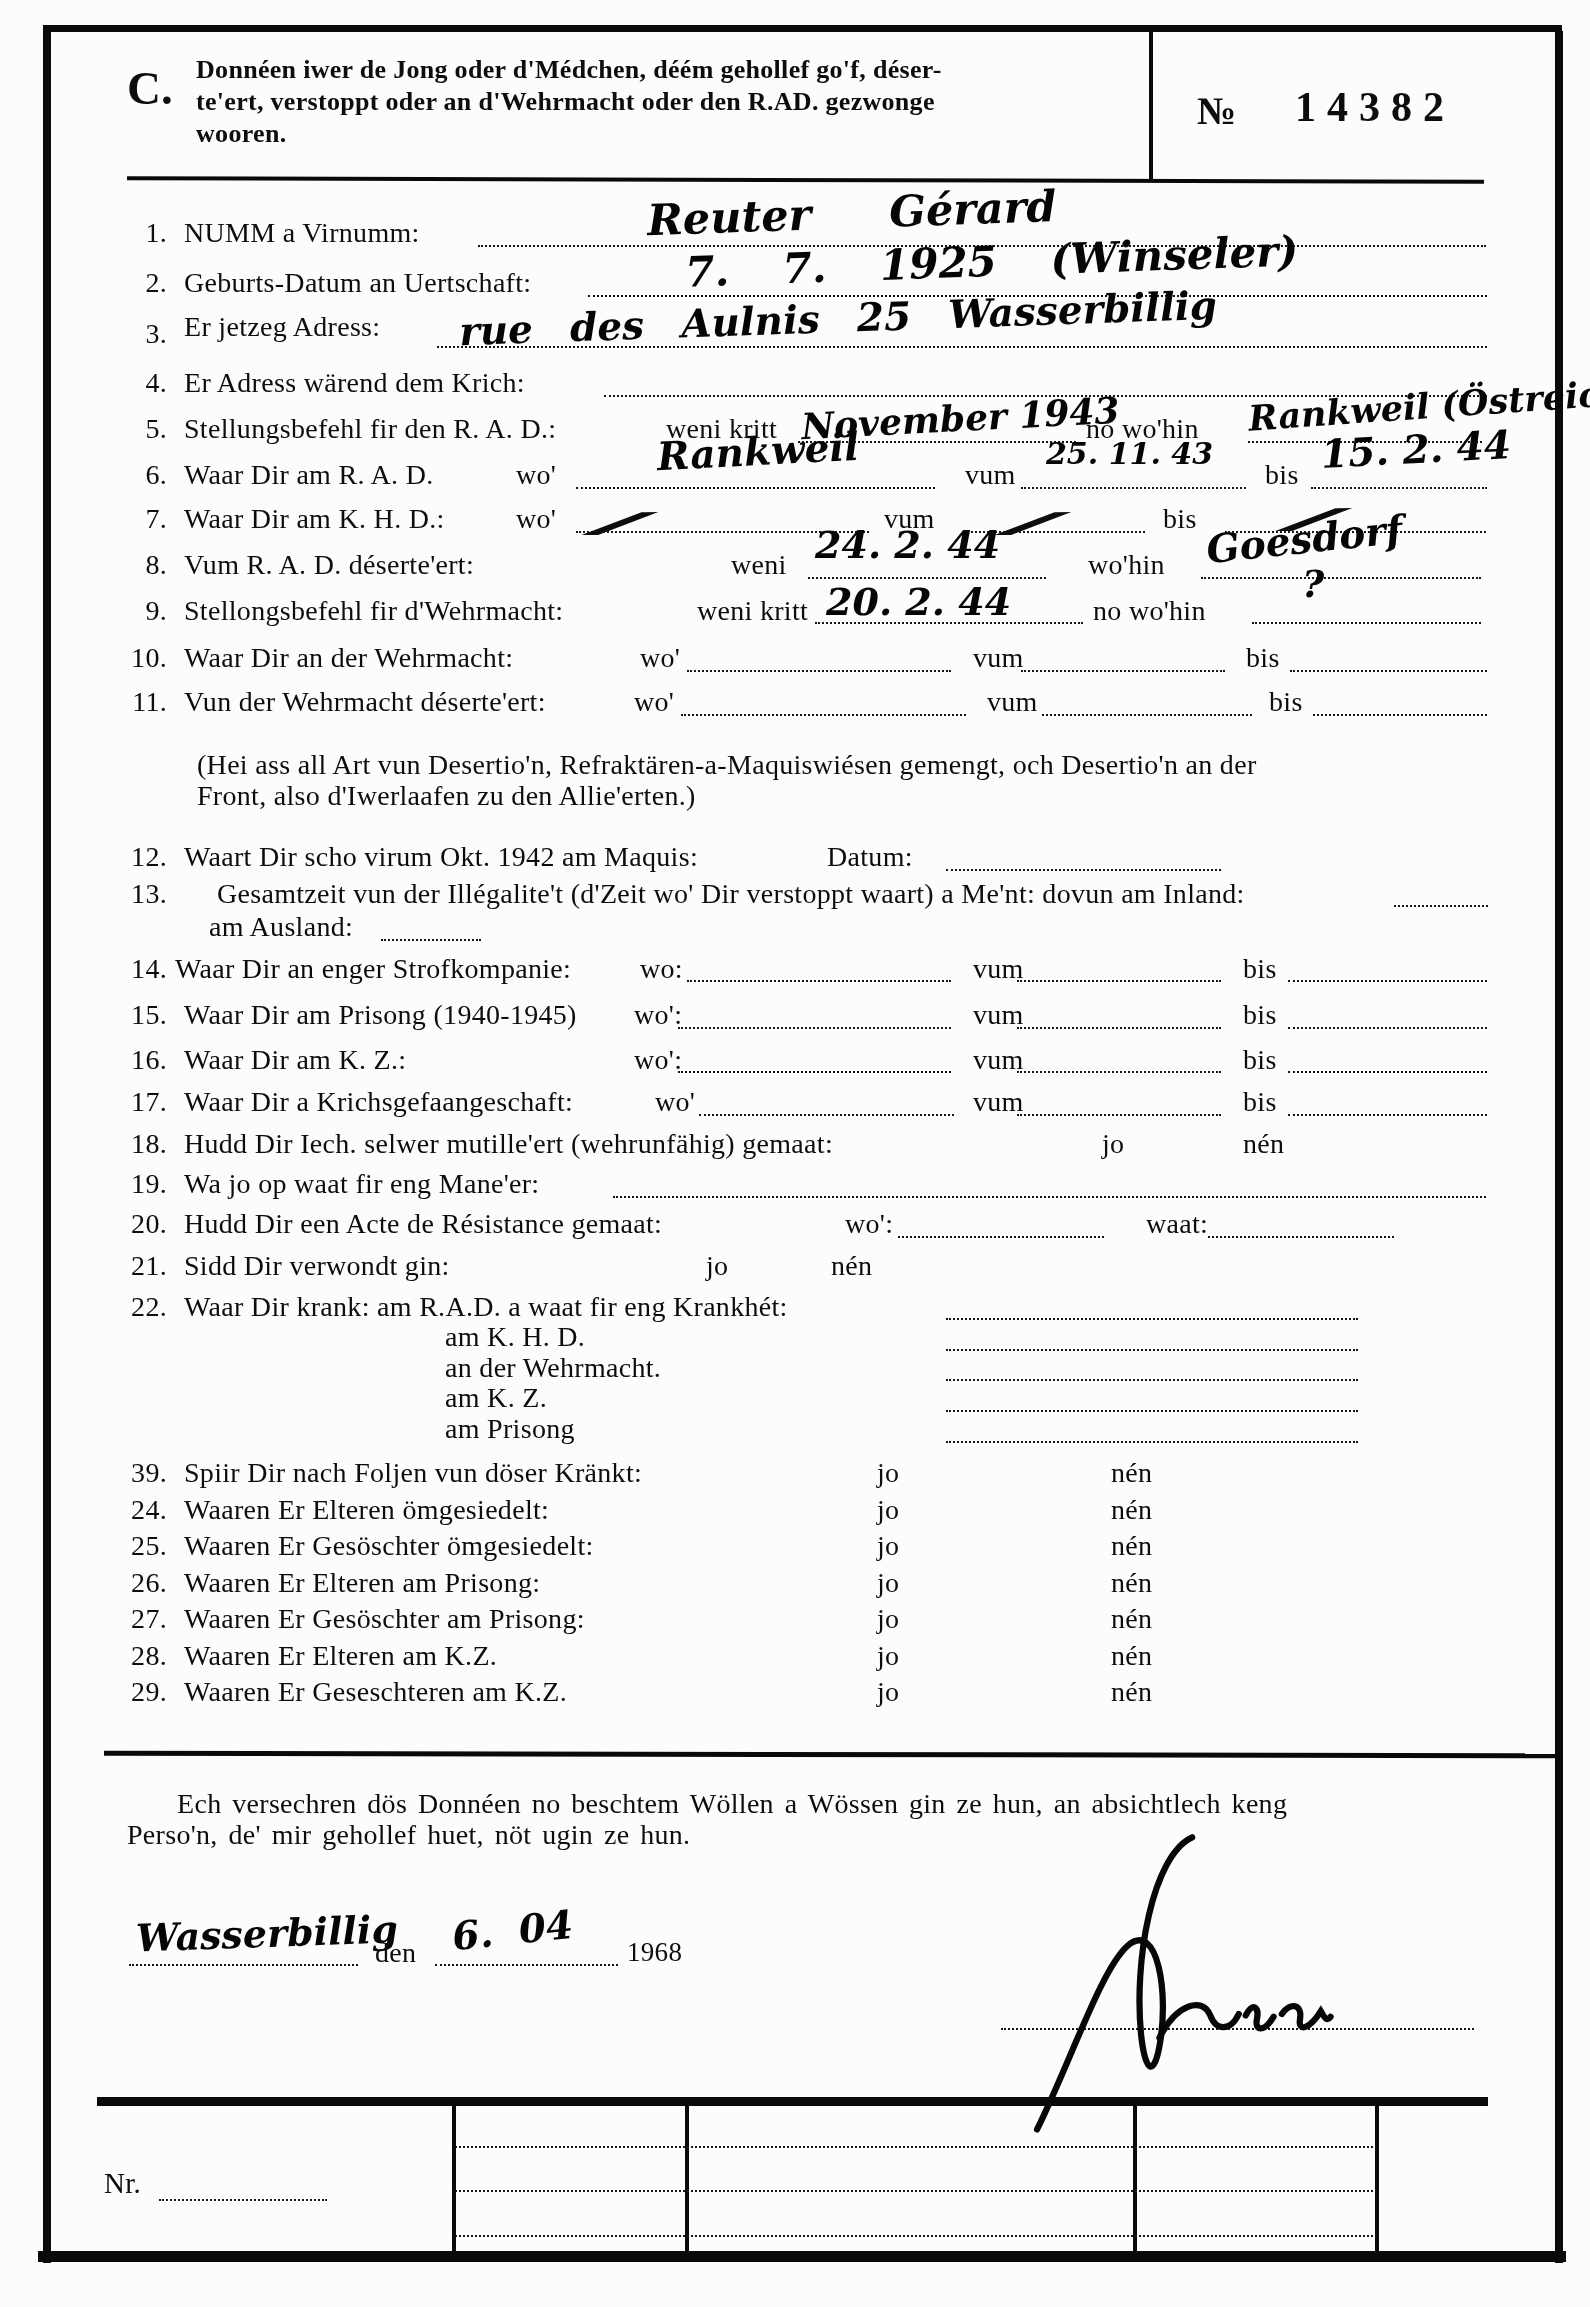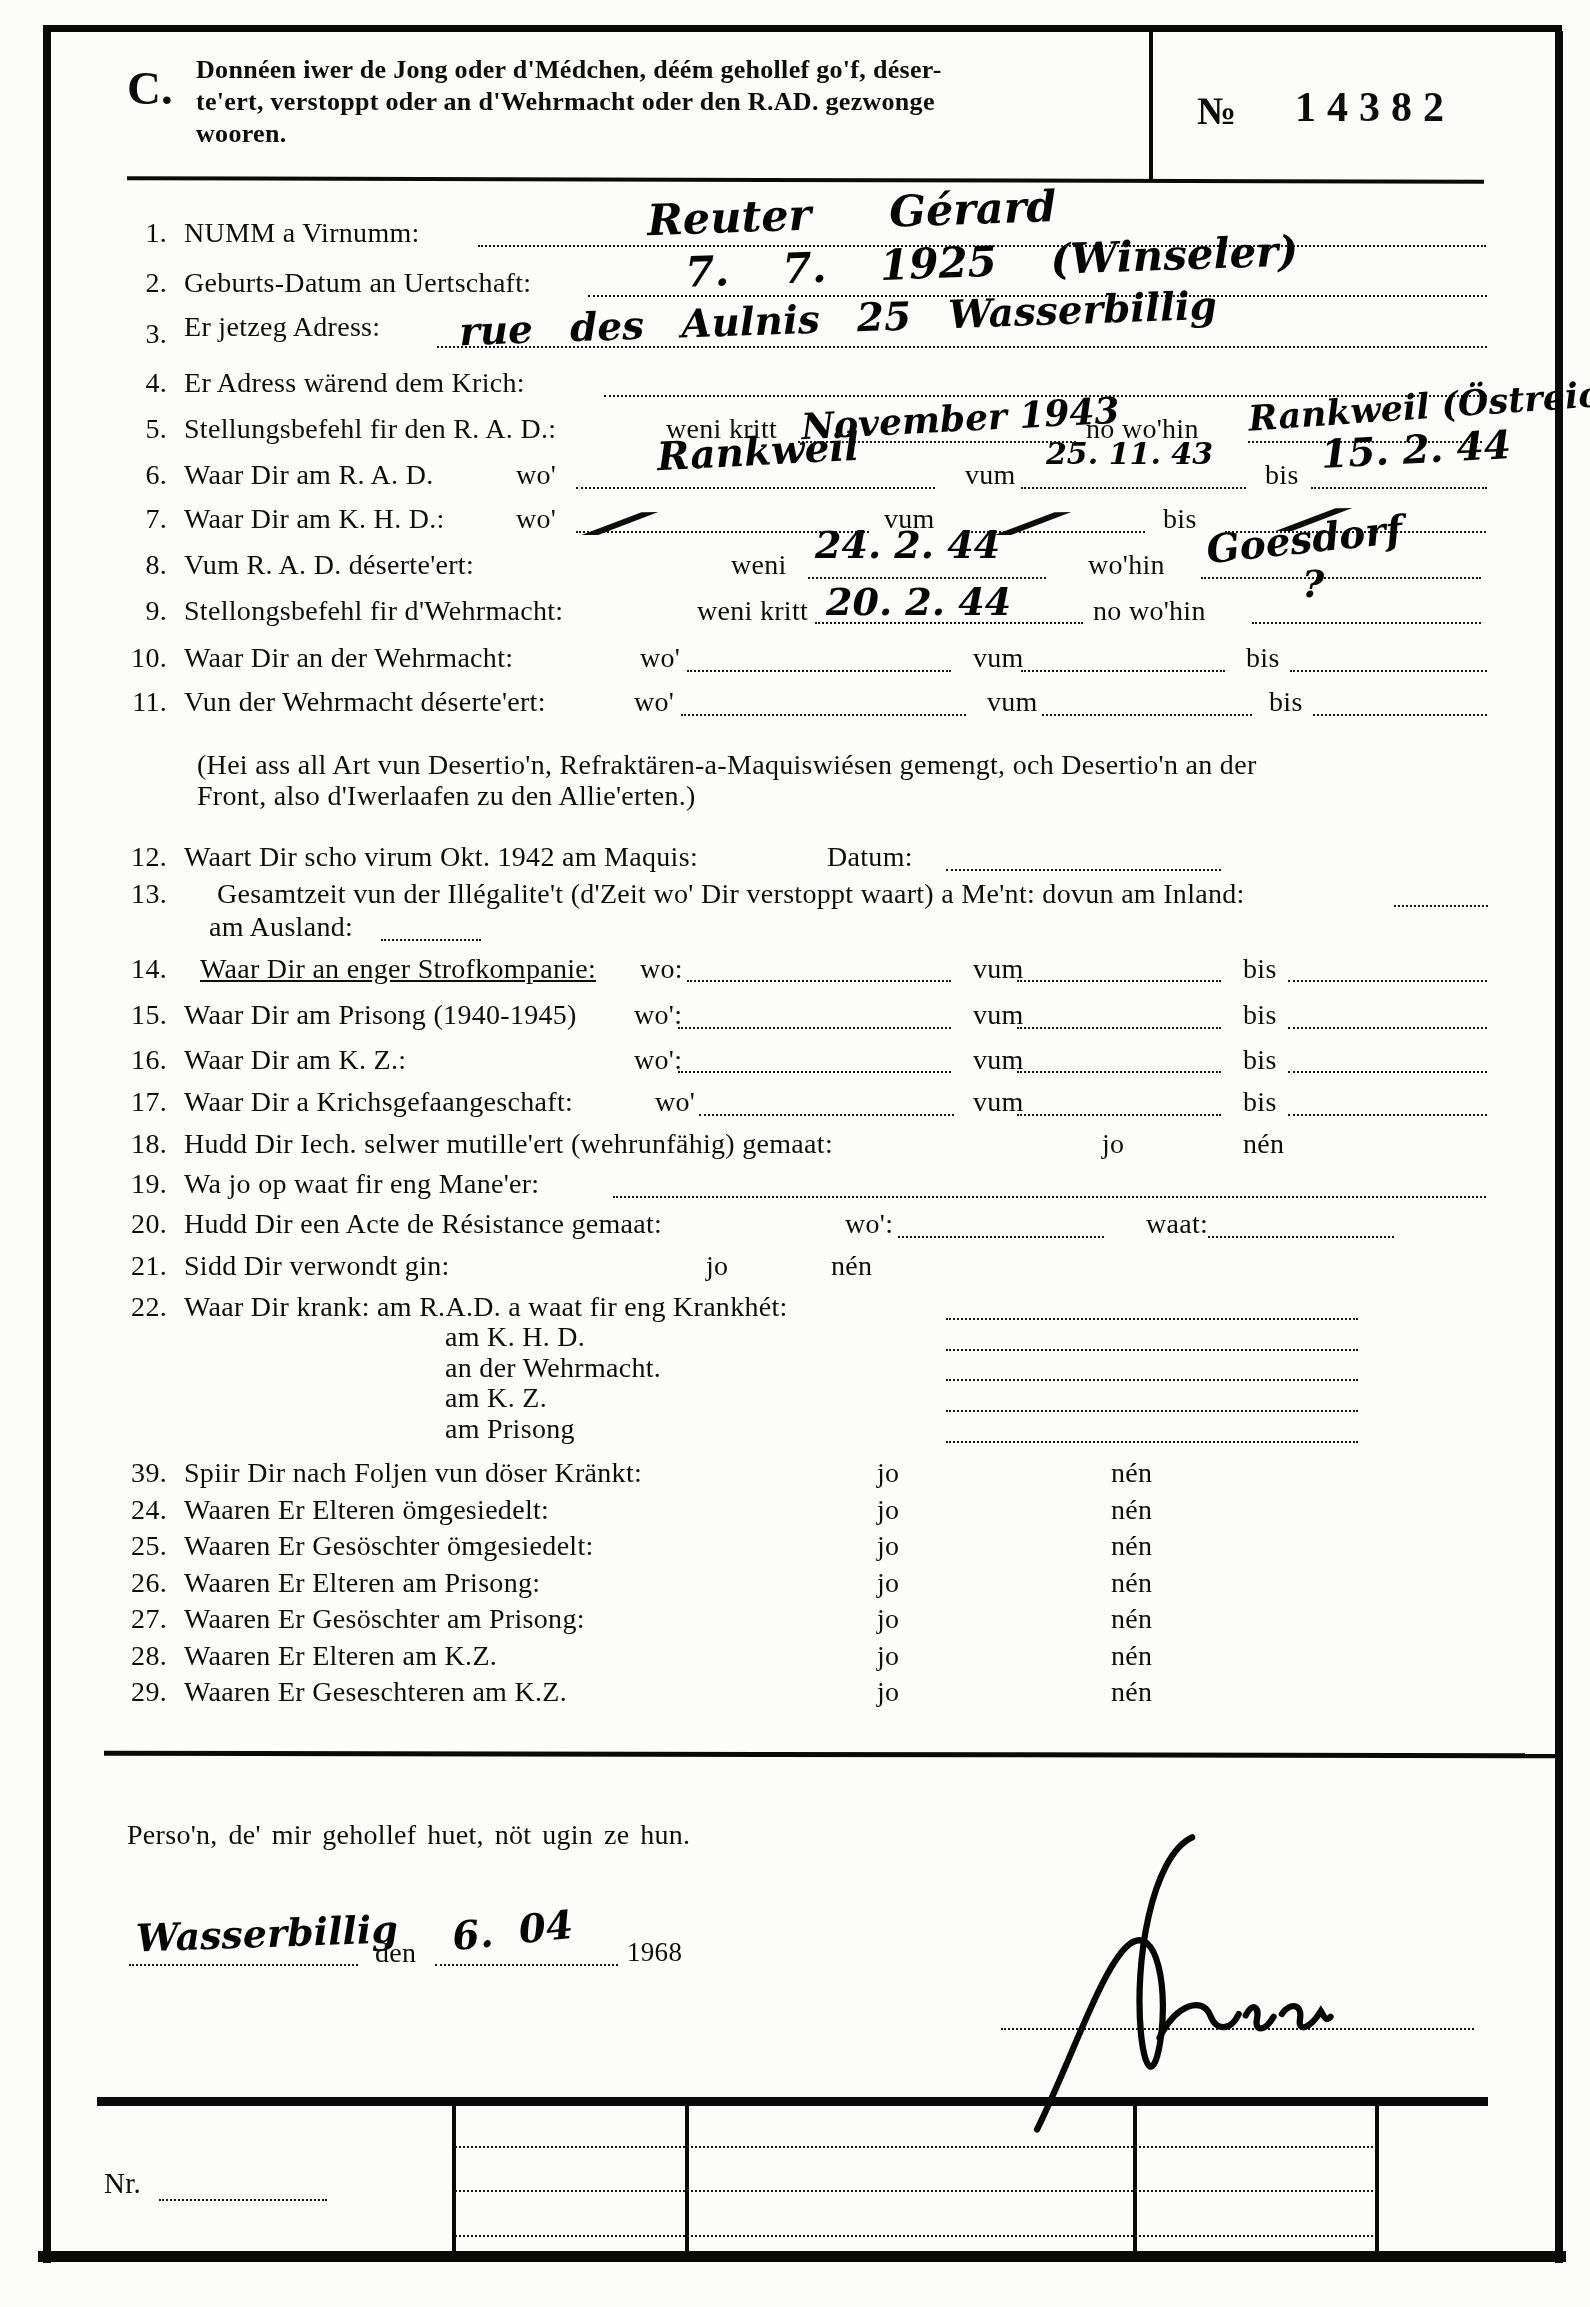--- a/index.html
+++ b/index.html
@@ -118,21 +118,21 @@
       <span class="abs print num" style="left: 122px; top: 843px;">12.</span>
       <span class="abs print" style="left: 184px; top: 843px;">Waart Dir scho virum Okt. 1942 am Maquis:</span>
       <span class="abs print" style="left: 827px; top: 843px;">Datum:</span>
       <div class="dotline" style="left: 946px; top: 869px; width: 275px;"></div>
       <span class="abs print num" style="left: 122px; top: 880px;">13.</span>
       <span class="abs print" style="left: 184px; top: 880px; margin-left: 33px;">Gesamtzeit vun der Illégalite't (d'Zeit wo' Dir verstoppt waart) a Me'nt: dovun am Inland:</span>
       <div class="dotline" style="left: 1394px; top: 905px; width: 94px;"></div>
       <span class="abs print" style="left: 209px; top: 913px;">am Ausland:</span>
       <div class="dotline" style="left: 381px; top: 939px; width: 100px;"></div>
       <span class="abs print num" style="left: 122px; top: 955px;">14.</span>
-      <span class="abs print" style="left: 200px; top: 955px; text-decoration: underline;">Waar Dir an enger Strofkompanie:</span>
+      <span class="abs print" style="left: 175px; top: 955px;">Waar Dir an enger Strofkompanie:</span>
       <span class="abs print" style="left: 640px; top: 955px;">wo:</span>
       <div class="dotline" style="left: 687px; top: 980px; width: 264px;"></div>
       <span class="abs print" style="left: 973px; top: 955px;">vum</span>
       <div class="dotline" style="left: 1017px; top: 980px; width: 204px;"></div>
       <span class="abs print" style="left: 1243px; top: 955px;">bis</span>
       <div class="dotline" style="left: 1288px; top: 980px; width: 199px;"></div>
       <span class="abs print num" style="left: 122px; top: 1001px;">15.</span>
       <span class="abs print" style="left: 184px; top: 1001px;">Waar Dir am Prisong (1940-1945)</span>
       <span class="abs print" style="left: 634px; top: 1001px;">wo':</span>
       <div class="dotline" style="left: 678px; top: 1027px; width: 273px;"></div>
@@ -209,20 +209,21 @@
       <span class="abs print" style="left: 877px; top: 1642px;">jo</span>
       <span class="abs print" style="left: 1111px; top: 1642px;">nén</span>
       <span class="abs print num" style="left: 122px; top: 1678px;">29.</span>
       <span class="abs print" style="left: 184px; top: 1678px;">Waaren Er Geseschteren am K.Z.</span>
       <span class="abs print" style="left: 877px; top: 1678px;">jo</span>
       <span class="abs print" style="left: 1111px; top: 1678px;">nén</span>
     </div>
 
   <div class="bar" style="left:104px;top:1752px;width:1457px;height:4.9px;transform:rotate(.1deg);"></div>
 
+  <div class="abs print" style="left:177px;top:1790px;word-spacing:3.5px;">Ech versechren dös Donnéen no beschtem Wöllen a Wössen gin ze hun, an absichtlech keng</div>
   <div class="abs print" style="left:127px;top:1821px;word-spacing:3.5px;">Perso'n, de' mir gehollef huet, nöt ugin ze hun.</div>
 
   <span class="hw" style="left:136px;top:1915px;font-size:38px;transform:rotate(-2deg);">Wasserbillig</span>
   <div class="dotline" style="left:129px;top:1964px;width:229px;"></div>
   <span class="abs print" style="left:375px;top:1939px;">den</span>
   <span class="hw" style="left:452px;top:1911px;font-size:39px;transform:rotate(-6deg);word-spacing:12.5px;">6. 04</span>
   <div class="dotline" style="left:435px;top:1964px;width:183px;"></div>
   <span class="abs print" style="left:627px;top:1939px;font-size:27px;">1968</span>
 
   <div class="dotline" style="left:1001px;top:2028px;width:473px;"></div>

